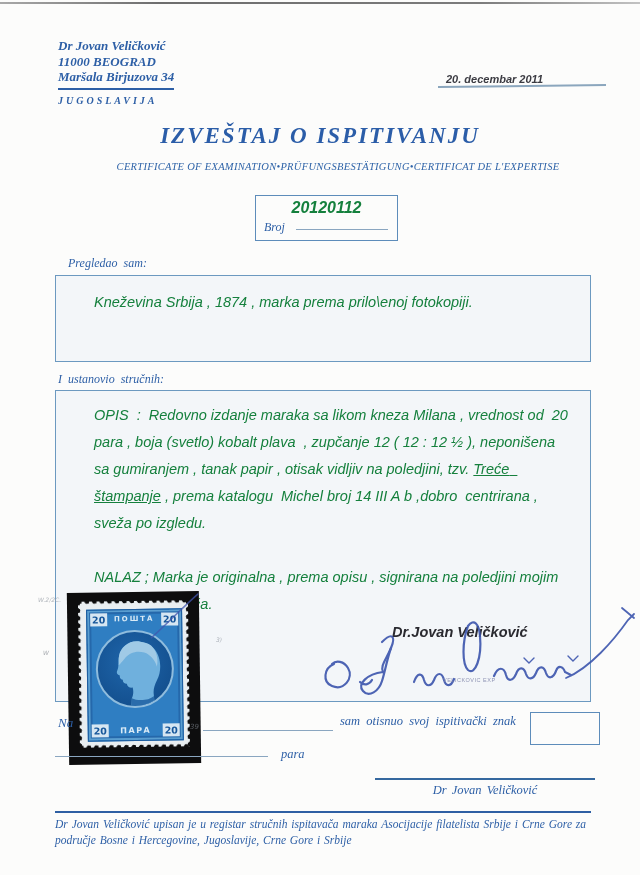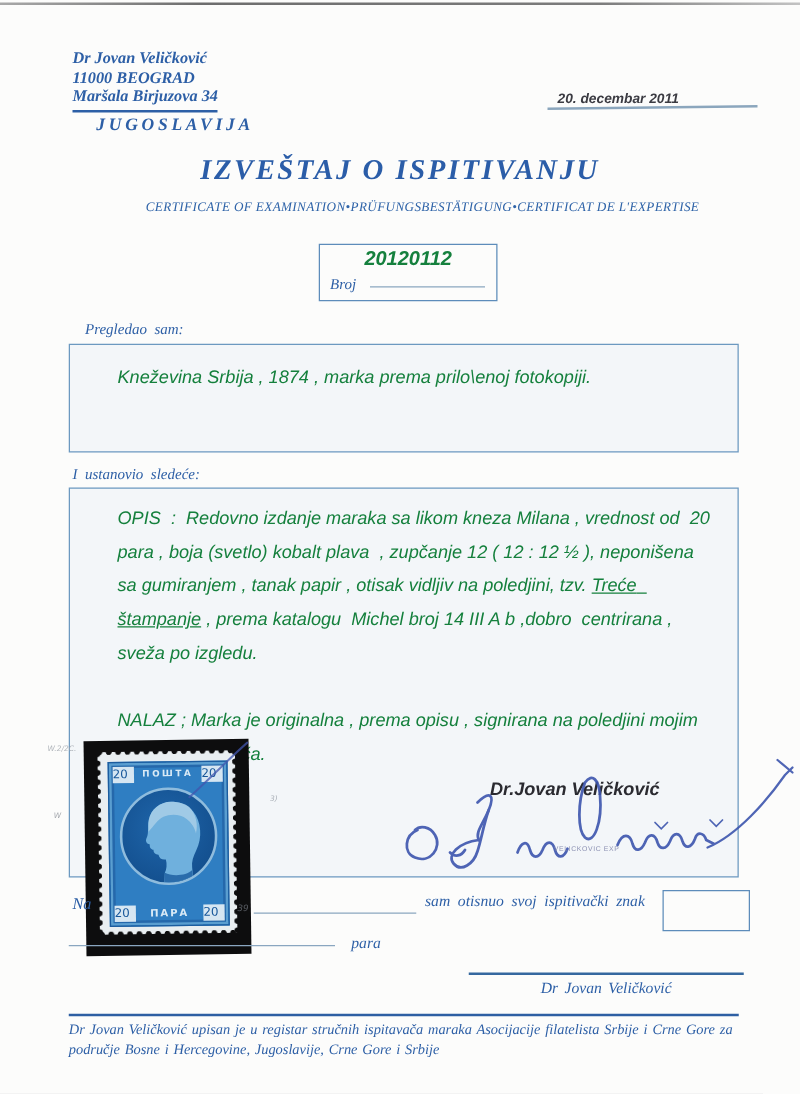--- a/index.html
+++ b/index.html
@@ -4,21 +4,21 @@
 <style>
   html,body{margin:0;padding:0;background:#e8e8e8;}
   .page{position:relative;width:640px;height:875px;background:#fcfcfb;overflow:hidden;
         font-family:"Liberation Serif",serif;}
   .scanline{position:absolute;top:2px;left:0;width:640px;height:2px;
         background:linear-gradient(90deg,#a8a8a8,#6d6d6d 25%,#7c7c7c 75%,#c2c2c2);}
   
   .sender{position:absolute;left:58px;top:38px;color:#2d5fa6;font-style:italic;
         font-weight:bold;font-size:13px;line-height:15.5px;}
   .sender-underline{width:116px;height:2px;background:#2d5fa6;margin-top:3px;}
-  .sender-country{font-size:14px;letter-spacing:3px;margin-top:3px;margin-left:19px;}
+  .sender-country{font-size:10px;letter-spacing:3px;margin-top:3px;}
   
   .date-text{position:absolute;left:446px;top:73px;font-family:"Liberation Sans",sans-serif;
         font-style:italic;font-weight:bold;font-size:11px;color:#3b3b42;}
   .date-line{position:absolute;left:438px;top:85px;width:168px;height:1.5px;
         background:#8ba6bd;transform:rotate(-0.7deg);}
   
   .title{position:absolute;top:123px;left:0;width:640px;text-align:center;color:#2b5da8;
         font-weight:bold;font-style:italic;font-size:23px;letter-spacing:2px;}
   .subtitle{position:absolute;top:161px;left:0;width:640px;text-align:center;color:#2e63a8;
         font-style:italic;font-size:10.5px;letter-spacing:0.3px;padding-left:18px;}
@@ -60,21 +60,21 @@
         background-size:7.5px 6px;background-repeat:repeat-x;}
   .perf-left{left:-3px;top:-2px;width:6px;height:150px;
         background-image:radial-gradient(circle 2.4px at 3px 3.5px,#0d0d0e 2.1px,rgba(0,0,0,0) 2.6px);
         background-size:6px 7.5px;background-repeat:repeat-y;}
   .perf-right{right:-3px;top:-2px;width:6px;height:150px;
         background-image:radial-gradient(circle 2.4px at 3px 3.5px,#0d0d0e 2.1px,rgba(0,0,0,0) 2.6px);
         background-size:6px 7.5px;background-repeat:repeat-y;}
   .stamp-frame{position:absolute;left:8px;top:8px;width:94px;height:130px;background:#2f7ec2;
         border:1px solid #1c5c9e;box-shadow:inset 0 0 0 2px #5a9ed0, inset 0 0 0 4px #2568ab;}
   .stamp-corner{position:absolute;width:17px;height:13px;background:#d6e6f2;color:#17579a;
-        font-weight:normal;font-size:9.5px;text-align:left;line-height:13px;
+        font-weight:bold;font-size:9.5px;text-align:center;line-height:13px;
         font-family:"DejaVu Sans",sans-serif;}
   .corner-tl{left:3px;top:3px;} .corner-tr{right:3px;top:3px;}
   .stamp-toptext{position:absolute;top:5px;left:0;width:100%;text-align:center;color:#d9eaf6;
         font-size:7px;letter-spacing:2px;font-weight:bold;font-family:"DejaVu Sans",sans-serif;}
   .stamp-circle{position:absolute;left:50%;top:20px;transform:translateX(-50%);width:74px;height:74px;
         border-radius:50%;background:radial-gradient(circle at 45% 40%,#1f66ab,#134f8e 78%);
         border:2px solid #8fbcdd;overflow:hidden;}
   .stamp-bottom{position:absolute;bottom:3px;left:3px;right:3px;height:13px;display:flex;
         justify-content:space-between;align-items:center;}
   .stamp-btext{color:#d9eaf6;font-size:8px;letter-spacing:1.5px;font-weight:bold;
@@ -125,21 +125,21 @@
     <div class="broj-value typed">20120112</div>
     <div class="broj-label">Broj</div>
     <div class="broj-line"></div>
   </div>
 
   <div class="section-label" style="left:68px;top:256px;">Pregledao sam:</div>
   <div class="cert-box box1">
     <div class="box1-text typed">Kneževina Srbija , 1874 , marka prema prilo\enoj fotokopiji.</div>
   </div>
 
-  <div class="section-label" style="left:58px;top:372px;">I ustanovio sledeće:</div>
+  <div class="section-label" style="left:58px;top:372px;">I ustanovio stručnih:</div>
   <div class="cert-box box2">
     <div class="opis typed"><span>OPIS  :  Redovno izdanje maraka sa likom kneza Milana , vrednost od  20 para , boja (svetlo) kobalt plava  , zupčanje 12 ( 12 : 12 ½ ), neponišena sa gumiranjem , tanak papir , otisak vidljiv na poledjini, tzv. </span><span class="opis-ul">Treće  štampanje</span><span> , prema katalogu  Michel broj 14 III A b ,dobro  centrirana , sveža po izgledu.</span></div>
     <div class="nalaz typed">NALAZ ; Marka je originalna , prema opisu , signirana na poledjini mojim znakom ispitivača.</div>
   </div>
 
   <div class="printed-name">Dr.Jovan Veličković</div>
   <svg class="sig-svg" viewBox="0 0 322 100">
     <g fill="none" stroke="#3c55ad" stroke-width="2.2" stroke-linecap="round" opacity="0.9">
       <path d="M16 66 c-10 4 -12 18 -2 22 c12 5 22 -8 16 -18 c-4 -7 -12 -8 -16 -4"></path>
       <path d="M42 84 c4 4 9 3 12 -2"></path>

